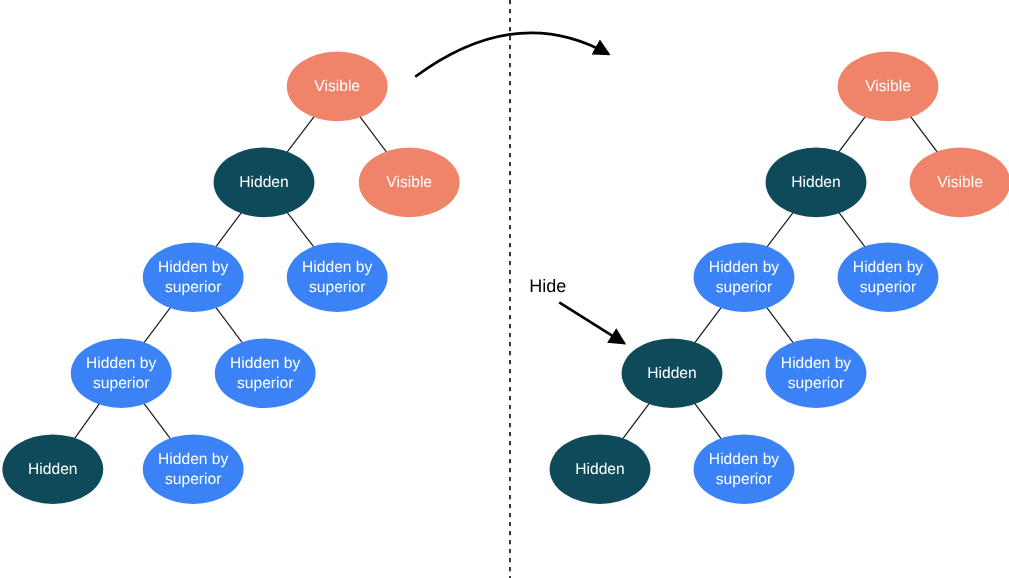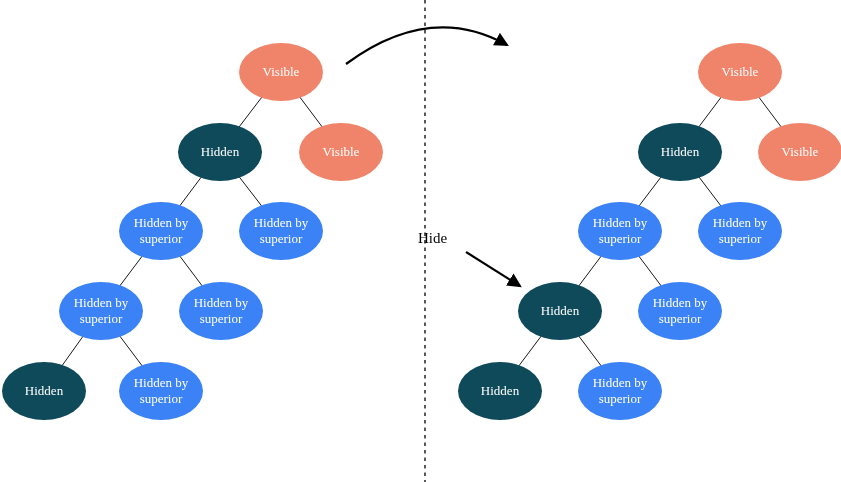--- a/index.html
+++ b/index.html
@@ -2,21 +2,21 @@
 <html><head>
 <meta charset="utf-8">
 <style>
   html, body { margin: 0; padding: 0; background: #ffffff; }
   .canvas {
     position: relative;
     width: 841px;
     height: 482px;
     background: #ffffff;
     overflow: hidden;
-    font-family: Liberation Serif, serif;
+    font-family: Liberation Sans, sans-serif;
   }
   .lines-layer {
     position: absolute;
     left: 0; top: 0;
     width: 841px; height: 482px;
     z-index: 0;
   }
   .node {
     position: absolute;
     width: 84px;
@@ -35,21 +35,21 @@
   }
   .node .lbl {
     display: block;
     padding: 0 7px;
   }
   .node[data-state="visible"] { background: #F0846A; }
   .node[data-state="hidden"] { background: #0E4A5A; text-align: center; }
   .node[data-state="hidden-by-superior"] { background: #3b82f6; }
   .hide-label {
     position: absolute;
-    left: 418px;
+    left: 441px;
     top: 230px;
     z-index: 2;
     color: #000000;
     font-size: 15px;
     font-weight: 500;
   }
 </style>
 </head>
 <body>
 

